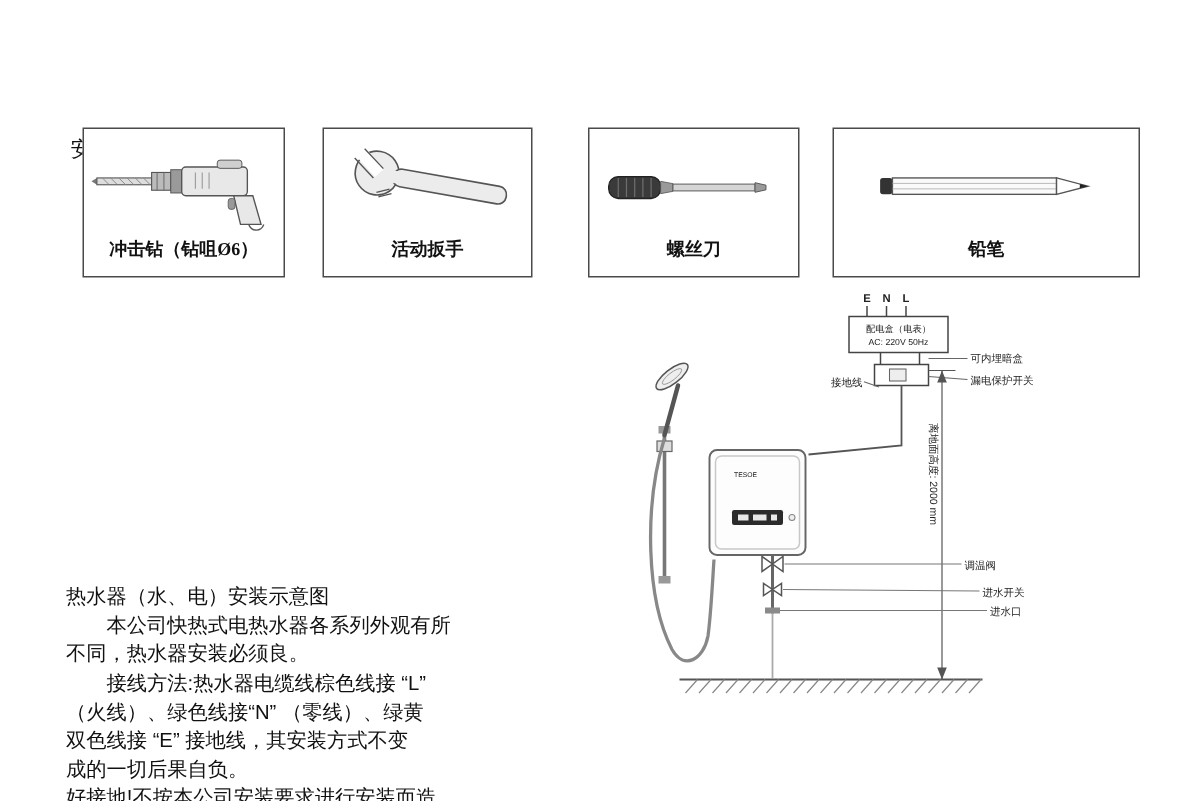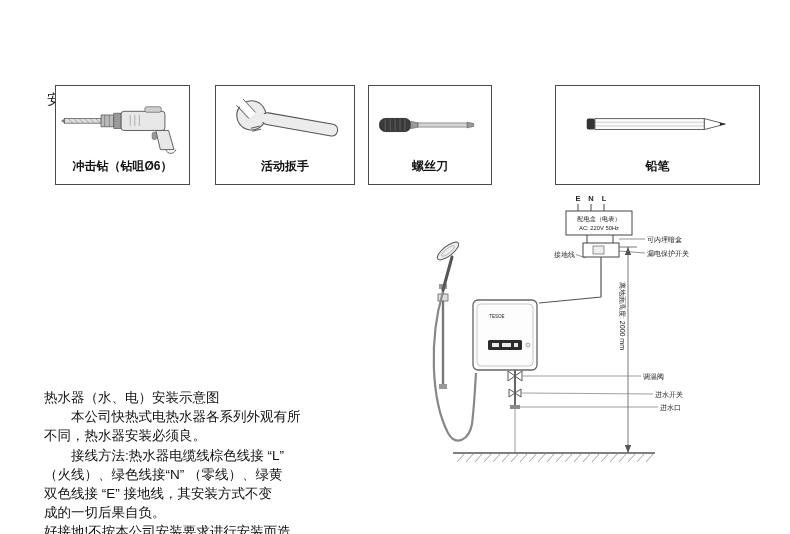--- a/index.html
+++ b/index.html
@@ -12,21 +12,21 @@
   .page { position:relative; width:790px; height:534px; background:#fff; overflow:hidden; }
 
   .page-title {
     position:absolute; left:47px; top:44px;
     font-size:14px; font-weight:400; letter-spacing:2px; color:#111;margin-top:47px;
   }
 
   .tool-box {
     position:absolute; top:85px; height:100px;
     border:1px solid #4a4a4a; background:#fff;
-    display:flex; flex-direction:column; align-items:center;
+    display:flex; flex-direction:column; align-items:center;font-family:Liberation Serif, serif;
   }
   .tool-art { flex:1; width:100%; display:flex; align-items:center; justify-content:center; padding-top:5px; }
   .tool-art svg { width:94%; height:62px; }
   .tool-label { font-size:12px; font-weight:700; padding-bottom:9px; white-space:nowrap; color:#111; }
 
   .instructions {
     position:absolute; left:44px; top:340px;
     font-size:13.5px; line-height:19.2px; white-space:nowrap; color:#111;
   }
   .instructions .heading { font-weight:500;margin-top:48px; }
@@ -72,21 +72,21 @@
           <path d="M20,14 L36,26 M14,22 L30,34" stroke="#555" stroke-width="1" fill="none"></path>
           <rect x="44" y="24" width="84" height="13" rx="6" fill="#ececec" stroke="#555" stroke-width="1.2"></rect>
           <rect x="42" y="26" width="12" height="9" fill="#ececec"></rect>
           <path d="M34,44 L43,40 M36,47 L45,43" stroke="#555" stroke-width="1" fill="none"></path>
         </g>
       </svg>
     </div>
     <div class="tool-label">活动扳手</div>
   </div>
 
-  <div class="tool-box" style="left:368px; width:124px;">
+  <div class="tool-box" style="left:392px; width:141px;">
     <div class="tool-art">
       <svg viewBox="0 0 140 68">
         <rect x="8" y="26" width="38" height="16" rx="7" fill="#3a3a3a" stroke="#222" stroke-width="1"></rect>
         <path d="M15,27 L15,41 M21,27 L21,41 M27,27 L27,41 M33,27 L33,41 M39,27 L39,41" stroke="#6d6d6d" stroke-width="0.9" fill="none"></path>
         <polygon points="46,29.5 55,31.2 55,36.8 46,38.5" fill="#9a9a9a" stroke="#555" stroke-width="0.6"></polygon>
         <rect x="55" y="31.5" width="60" height="5" fill="#d5d5d5" stroke="#555" stroke-width="0.7"></rect>
         <polygon points="115,30.5 123,32.3 123,35.7 115,37.5" fill="#9a9a9a" stroke="#555" stroke-width="0.7"></polygon>
       </svg>
     </div>
     <div class="tool-label">螺丝刀</div>

